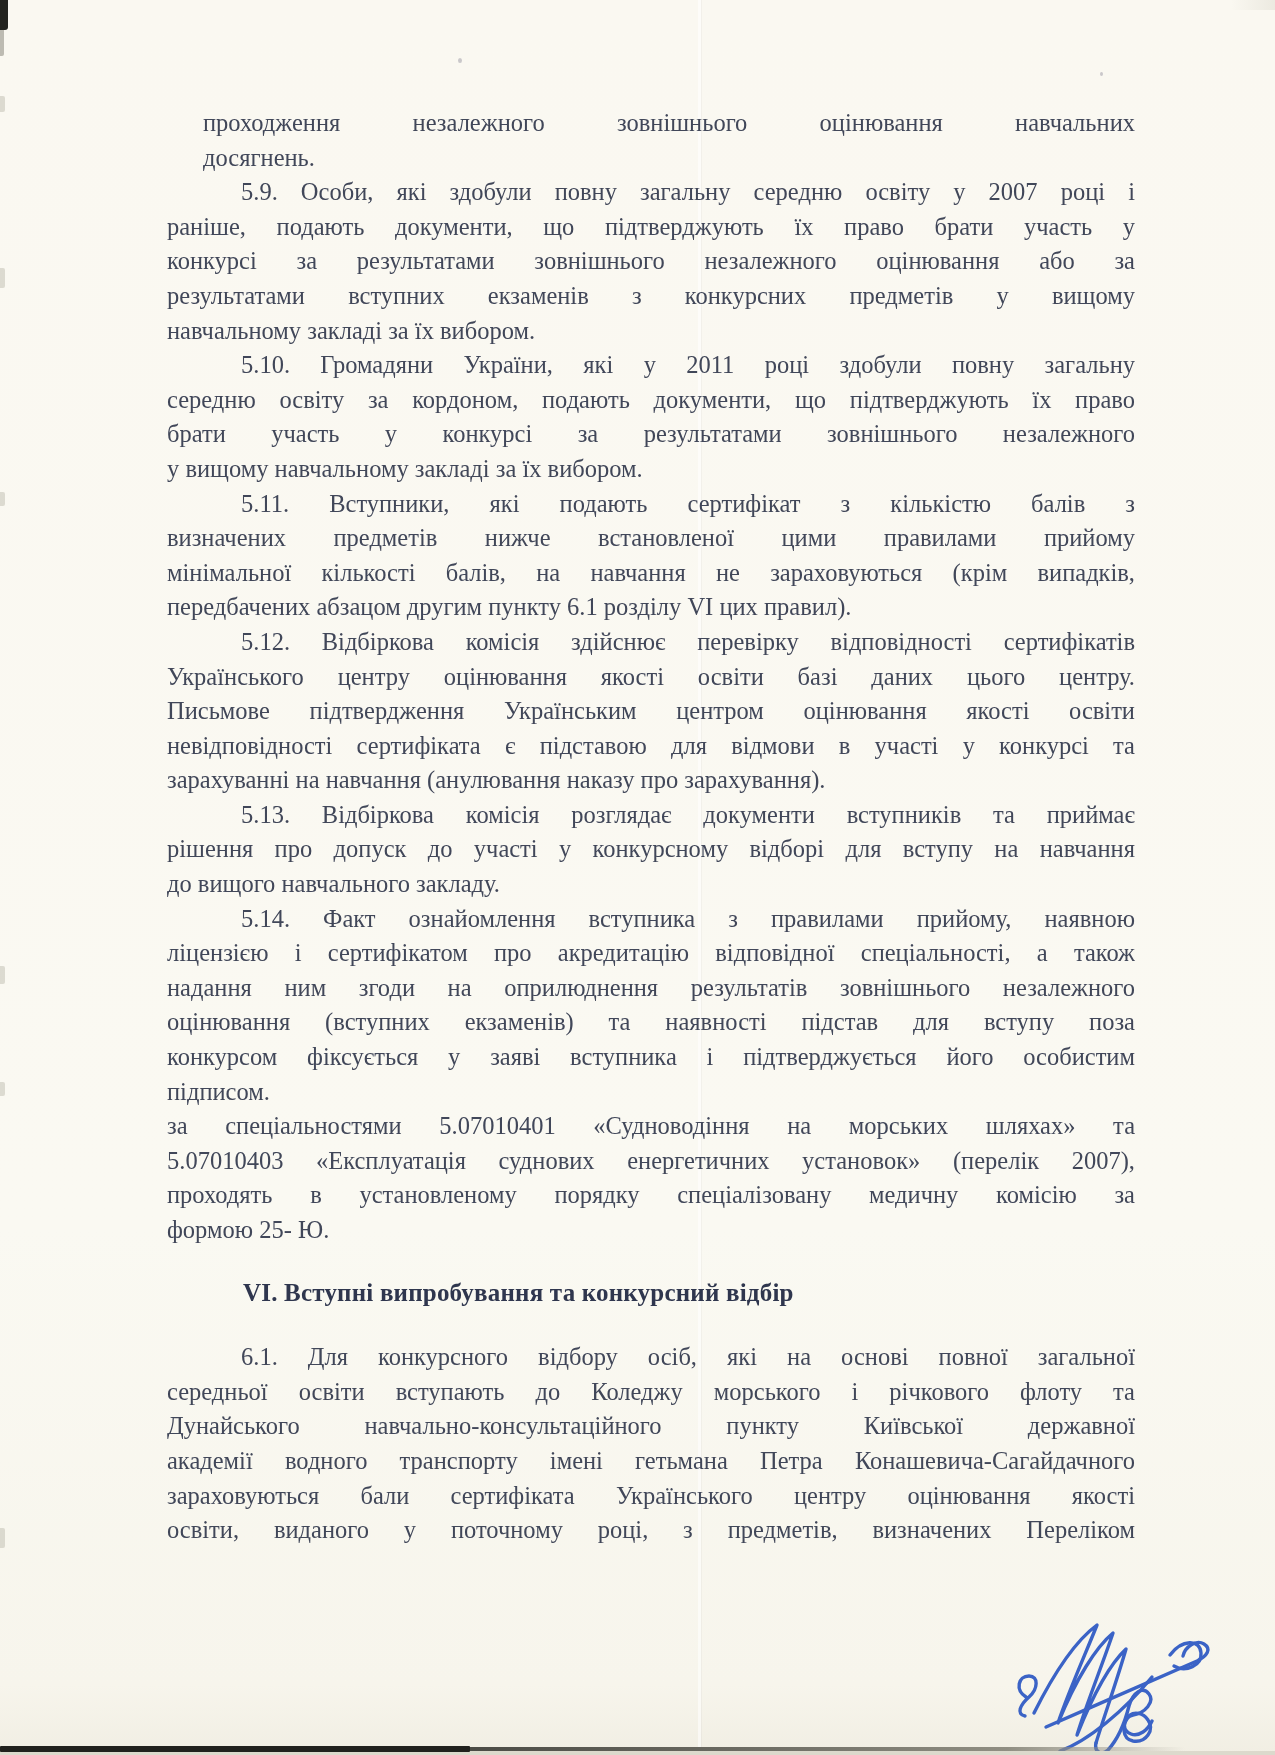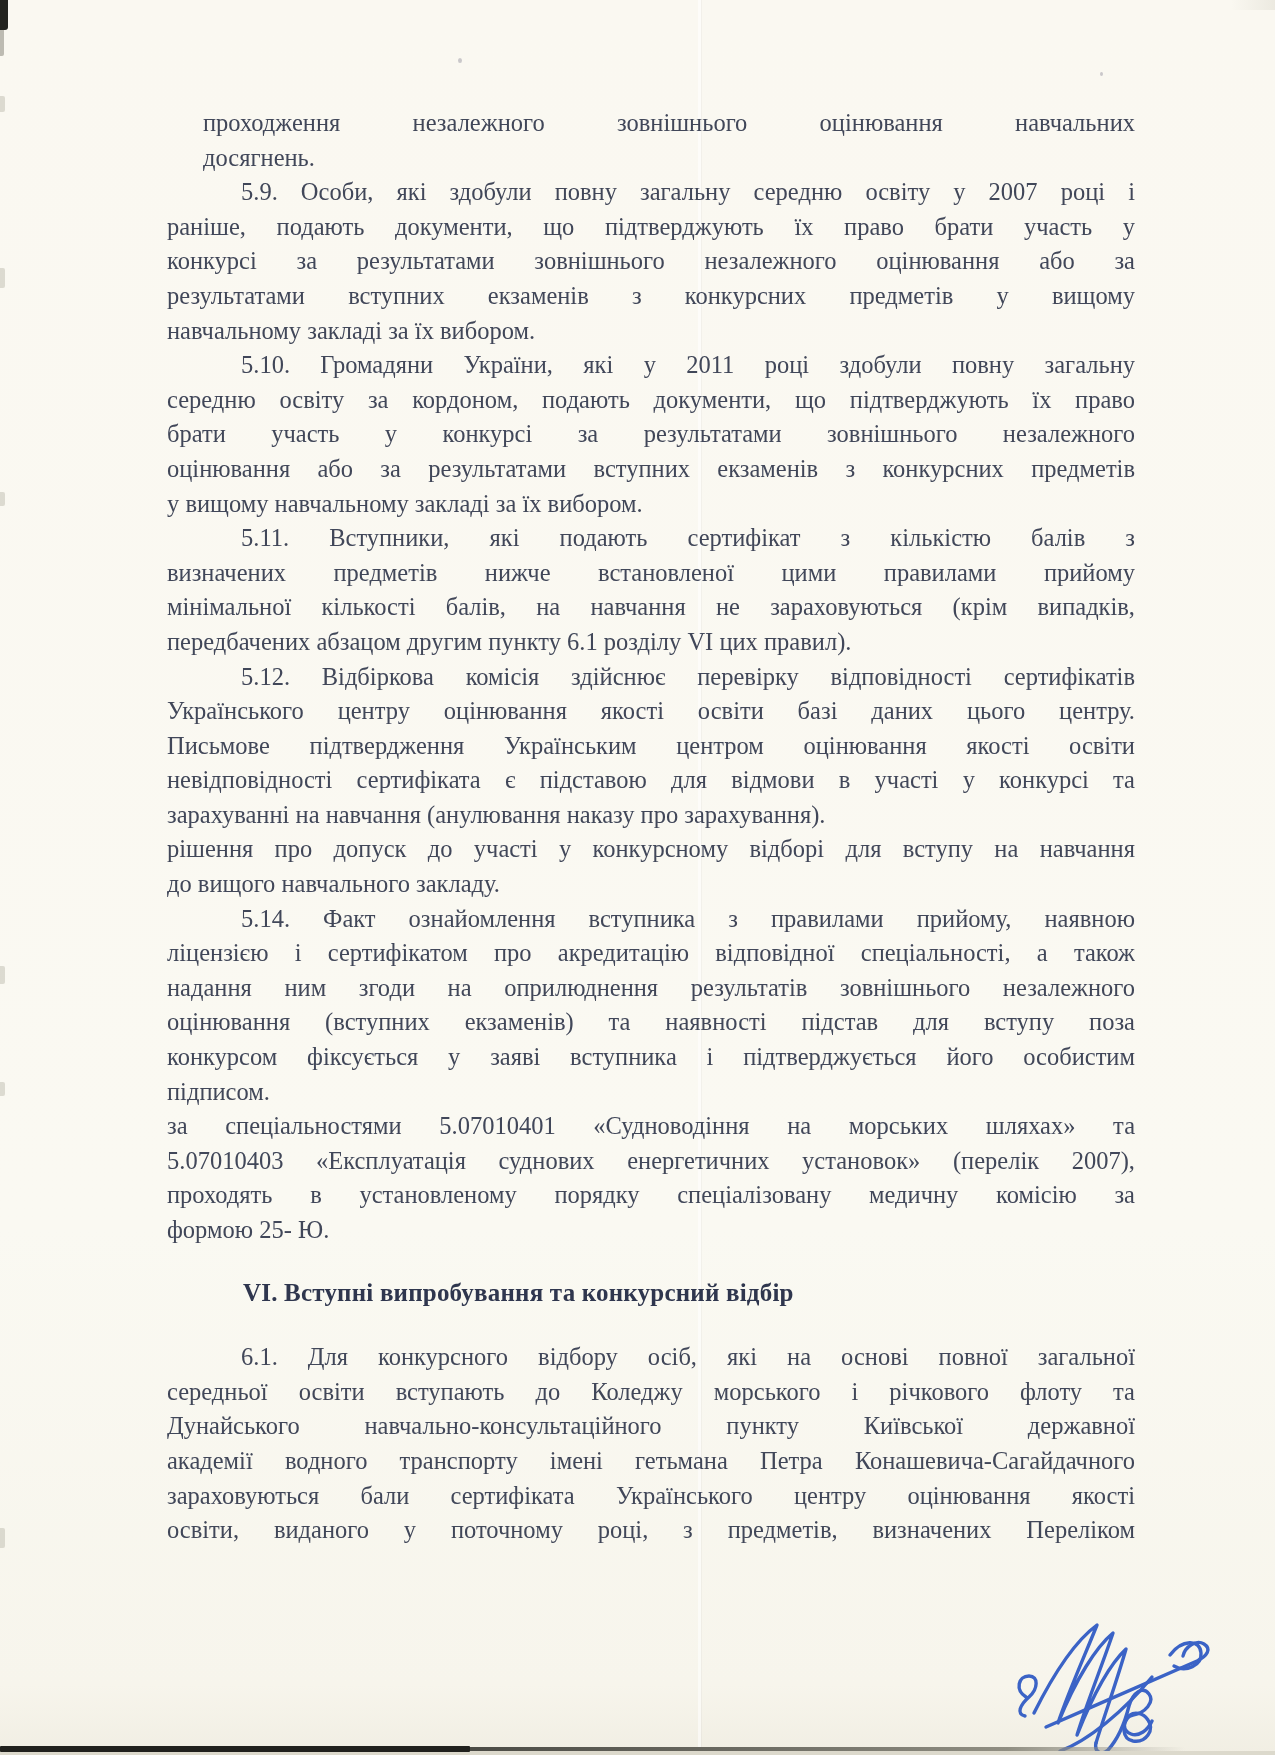--- a/index.html
+++ b/index.html
@@ -86,37 +86,37 @@
         <div class="line first">5.9. Особи, які здобули повну загальну середню освіту у 2007 році і</div>
         <div class="line">раніше, подають документи, що підтверджують їх право брати участь у</div>
         <div class="line">конкурсі за результатами зовнішнього незалежного оцінювання або за</div>
         <div class="line">результатами вступних екзаменів з конкурсних предметів у вищому</div>
         <div class="line end">навчальному закладі за їх вибором.</div>
       </div>
       <div class="para">
         <div class="line first">5.10. Громадяни України, які у 2011 році здобули повну загальну</div>
         <div class="line">середню освіту за кордоном, подають документи, що підтверджують їх право</div>
         <div class="line">брати участь у конкурсі за результатами зовнішнього незалежного</div>
-        <div class="line">оцінювання або за результатами вступних екзаменів з конкурсних предметів</div>
         <div class="line end">у вищому навчальному закладі за їх вибором.</div>
       </div>
       <div class="para">
         <div class="line first">5.11. Вступники,  які  подають  сертифікат з кількістю балів  з</div>
         <div class="line">визначених предметів нижче встановленої цими правилами прийому</div>
         <div class="line">мінімальної кількості  балів, на навчання не зараховуються (крім випадків,</div>
         <div class="line end">передбачених абзацом другим пункту 6.1 розділу VI цих правил).</div>
       </div>
       <div class="para">
         <div class="line first">5.12. Відбіркова комісія здійснює перевірку відповідності сертифікатів</div>
         <div class="line">Українського центру оцінювання якості освіти базі даних цього центру.</div>
         <div class="line">Письмове підтвердження Українським центром оцінювання якості освіти</div>
         <div class="line">невідповідності сертифіката є підставою для відмови в участі у конкурсі та</div>
         <div class="line end">зарахуванні на навчання (анулювання наказу про зарахування).</div>
       </div>
       <div class="para">
+        <div class="line first">5.13. Відбіркова комісія розглядає документи вступників та приймає</div>
         <div class="line">рішення про допуск до участі у конкурсному відборі для вступу на навчання</div>
         <div class="line end">до вищого навчального закладу.</div>
       </div>
       <div class="para">
         <div class="line first">5.14. Факт ознайомлення вступника з правилами прийому, наявною</div>
         <div class="line">ліцензією і сертифікатом про акредитацію відповідної спеціальності, а також</div>
         <div class="line">надання ним згоди на оприлюднення результатів зовнішнього незалежного</div>
         <div class="line">оцінювання (вступних екзаменів) та наявності підстав для вступу поза</div>
         <div class="line">конкурсом фіксується у заяві вступника і підтверджується його особистим</div>
         <div class="line end">підписом.</div>

